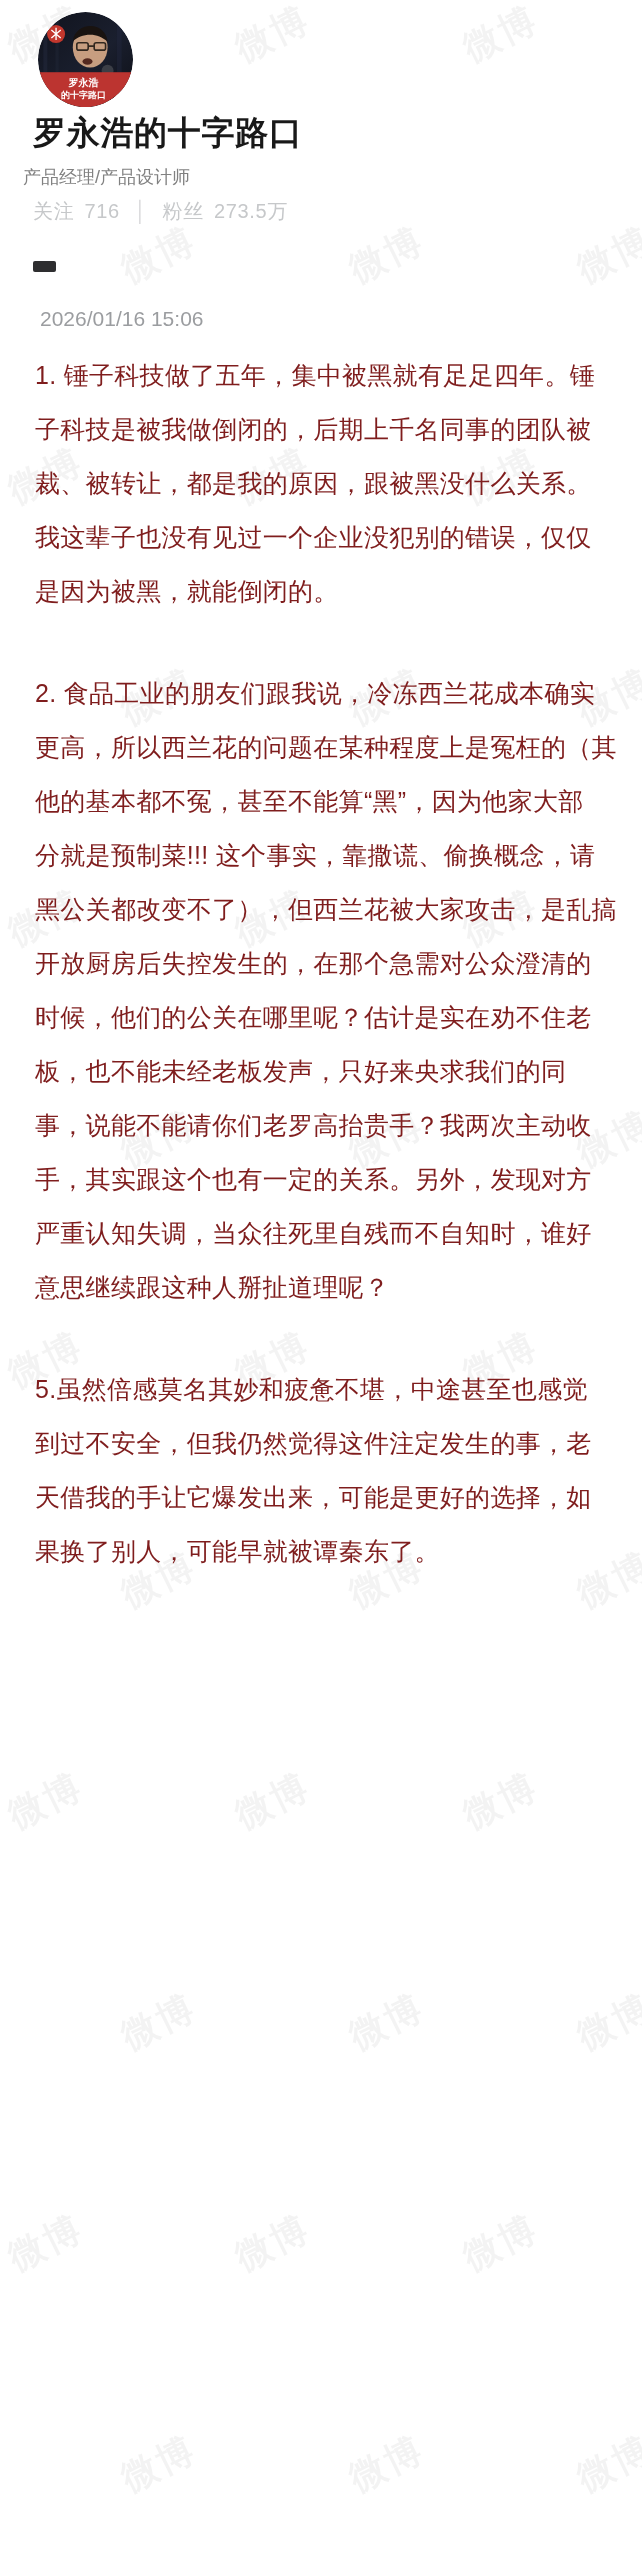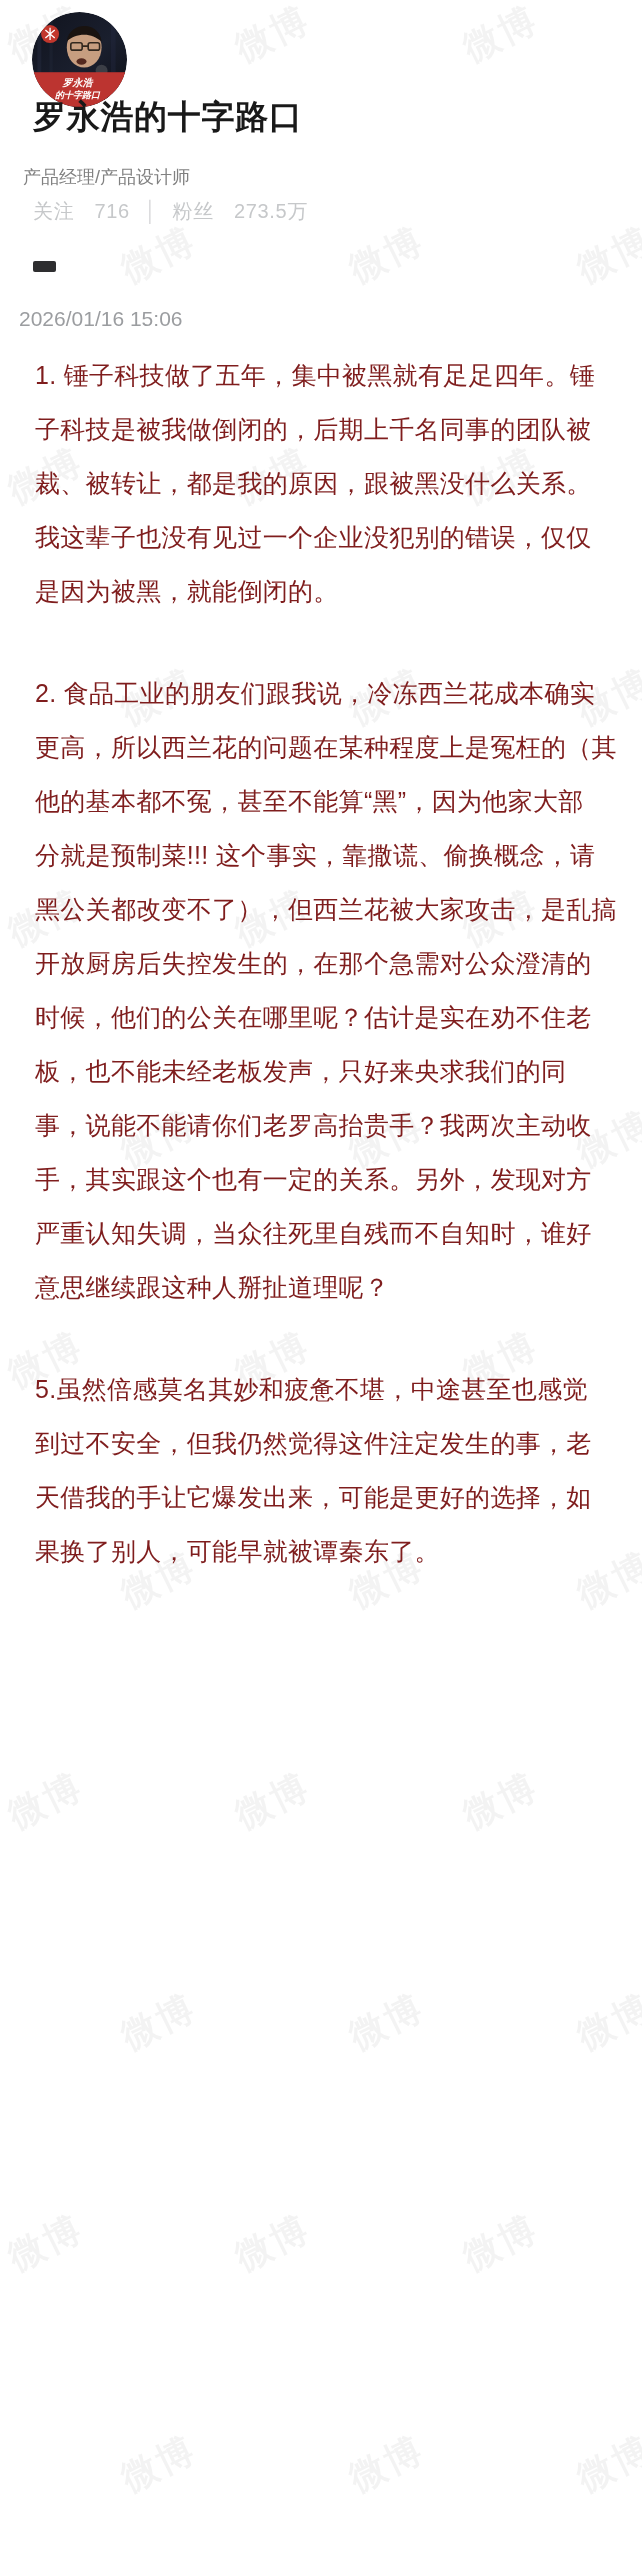--- a/index.html
+++ b/index.html
@@ -9,45 +9,45 @@
     font-family:"Liberation Sans", sans-serif;
   }
   
   .watermark-layer{position:absolute;inset:0;pointer-events:none;z-index:0;}
   .wm{
     position:absolute;font-size:36px;font-weight:700;color:#000;opacity:0.045;
     transform:rotate(-26deg);white-space:nowrap;letter-spacing:2.7px;
   }
   
   .avatar{
-    position:absolute;left:32px;top:12px;width:95px;height:95px;border-radius:50%;
-    overflow:hidden;z-index:2;font-style:italic;
+    position:absolute;left:38px;top:12px;width:95px;height:95px;border-radius:50%;
+    overflow:hidden;z-index:2;
   }
   .profile-name{
-    position:absolute;left:33px;top:96px;margin:0;z-index:2;
+    position:absolute;left:33px;top:112px;margin:0;z-index:2;
     font-size:33px;line-height:42px;font-weight:700;color:#191919;letter-spacing:0.7px;
   }
   .profile-desc{
     position:absolute;left:23px;top:165px;z-index:2;
     font-size:18px;line-height:24px;color:#818181;
   }
   .profile-stats{
     position:absolute;left:33px;top:197px;z-index:2;
     font-size:20px;line-height:28px;color:#c6c8ca;letter-spacing:0.7px;
   }
   .profile-stats .sep{margin:0 14.7px;color:#d9d9db;font-weight:300;}
   .stat{color:#c6c8ca;}
-  .stat .num{margin-left:20px;text-align:right;}
+  .stat .num{margin-left:10px;text-align:right;}
   
   .collapsed-chip{
     position:absolute;left:33px;top:261px;width:23px;height:10.7px;border-radius:2px;
     background:#2e2e30;z-index:2;
   }
   .timestamp{
-    position:absolute;left:19px;top:305px;z-index:2;
+    position:absolute;left:40px;top:305px;z-index:2;
     font-size:21px;line-height:28px;color:#9b9da0;text-align:center;
   }
   .post-body{
     position:absolute;left:35px;top:348px;width:588px;z-index:2;
   }
   .post-body p{
     margin:0 0 48px 0;
     font-size:25px;line-height:54px;color:#7f1d1d;
     white-space:pre;letter-spacing:0.3px;
   }

